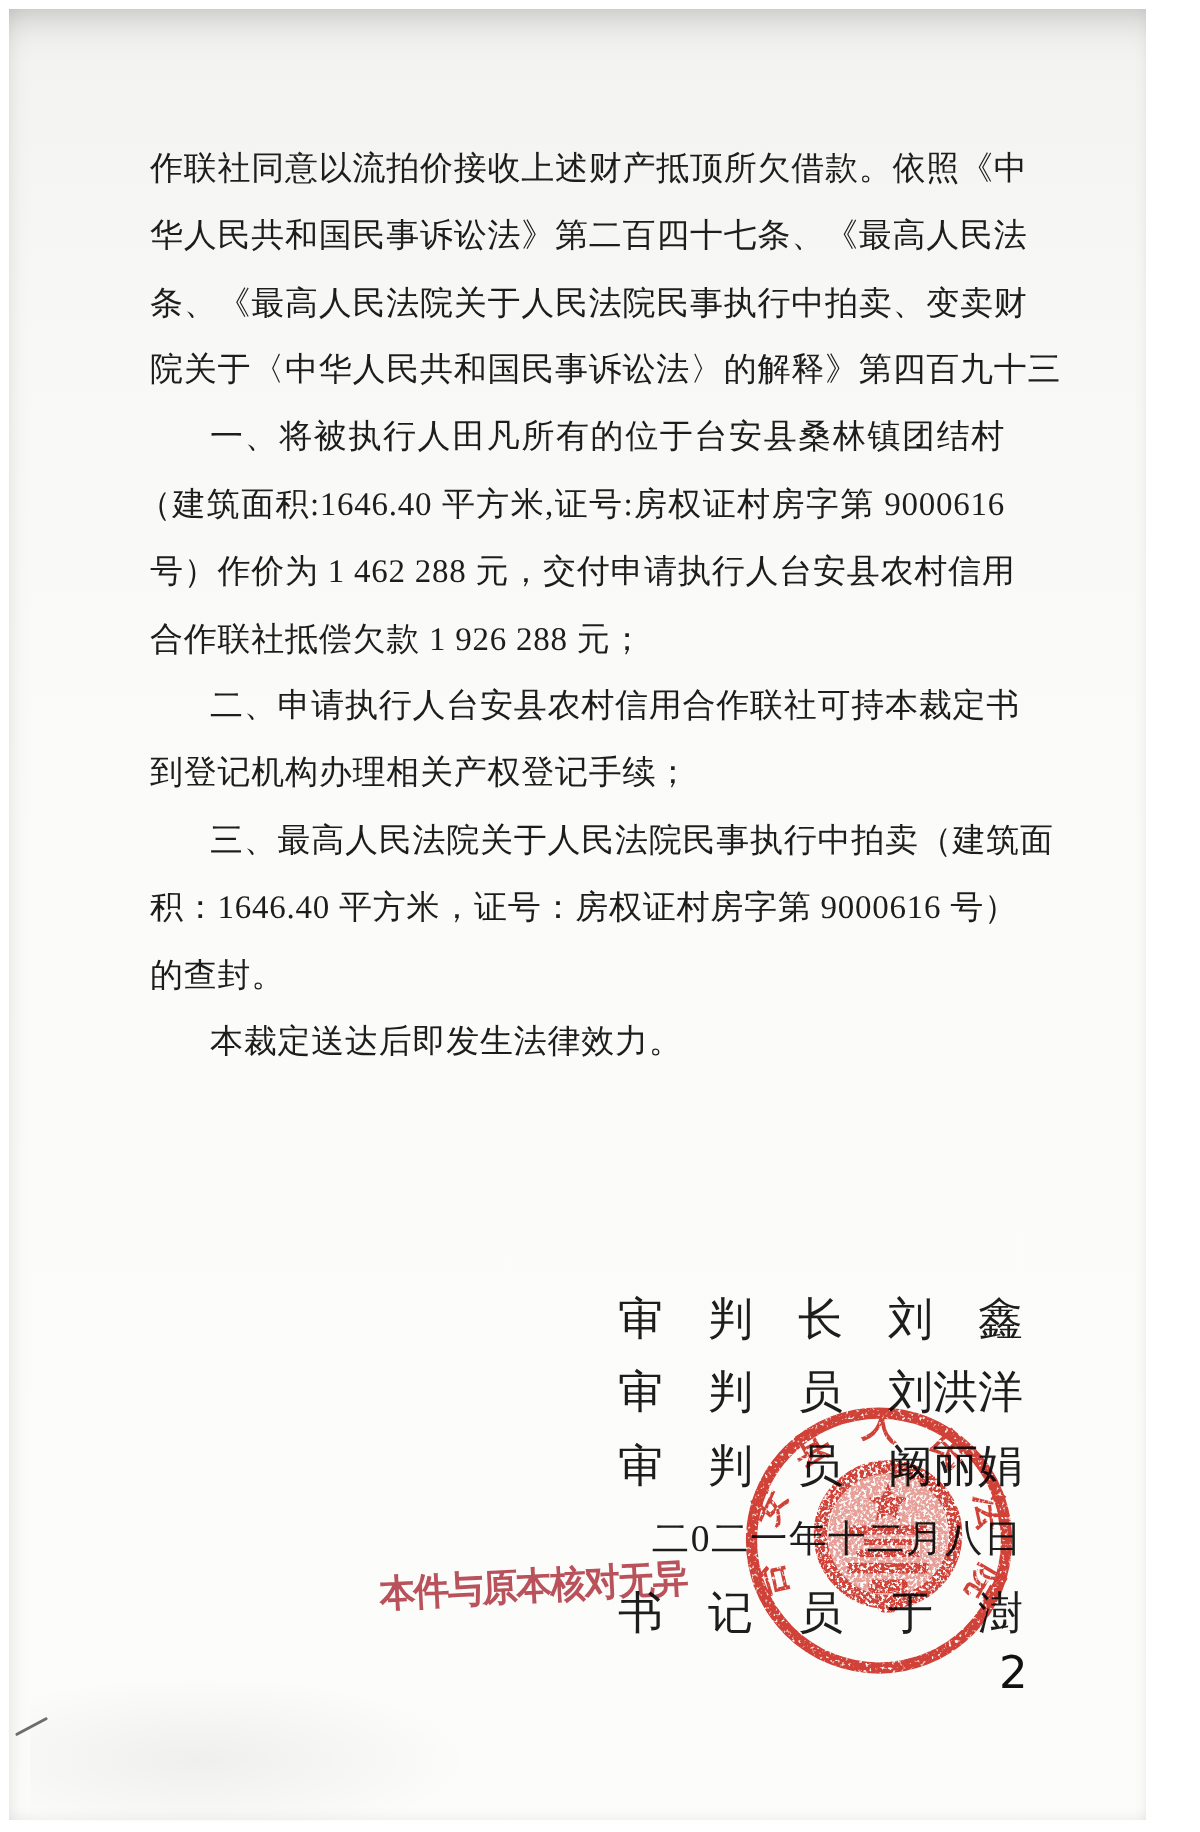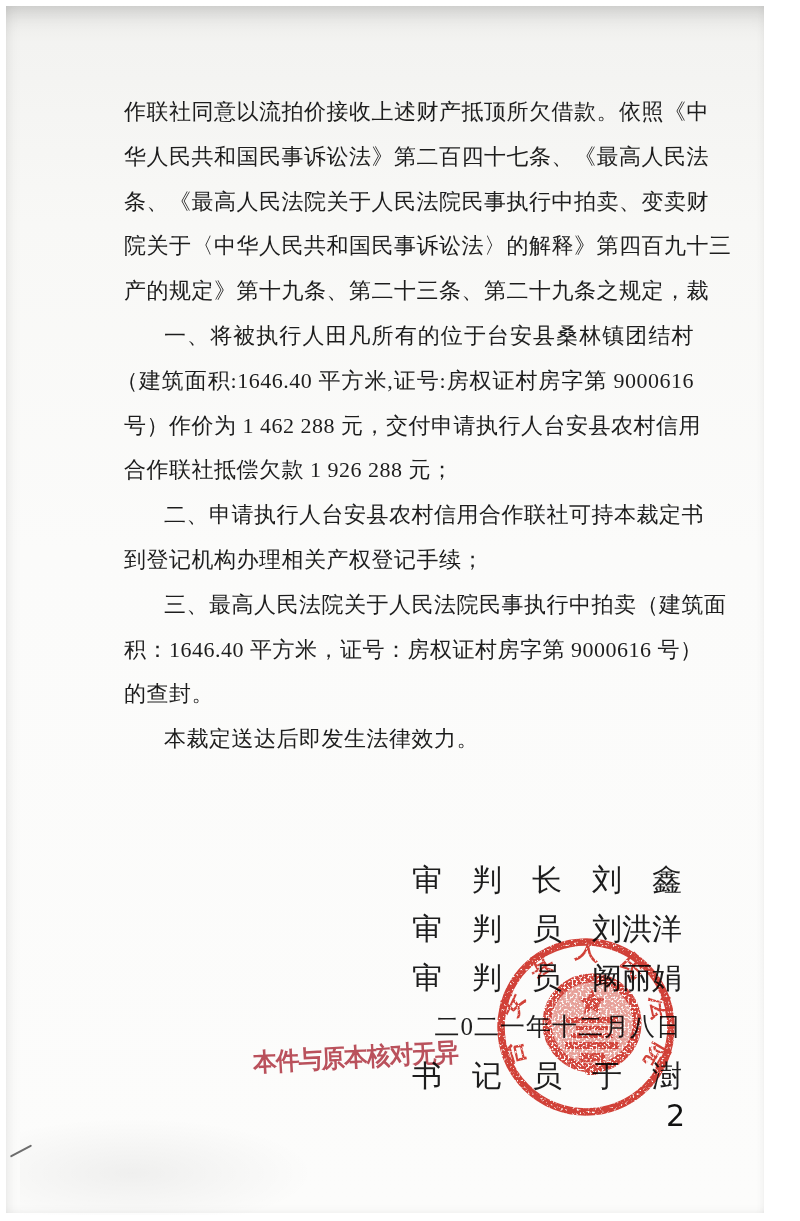--- a/index.html
+++ b/index.html
@@ -22,21 +22,21 @@
   .wrinkle{
     position:absolute;left:20px;top:1110px;width:320px;height:105px;
     background:radial-gradient(ellipse at 35% 60%,rgba(0,0,0,.05),rgba(0,0,0,0) 62%);
     pointer-events:none;
   }
   .pencil-mark{
     position:absolute;left:9px;top:1150px;width:24px;height:2px;
     background:#4a4a4a;transform:rotate(-28deg);border-radius:2px;opacity:.8;
   }
   
-  .body-text{position:absolute;left:124px;top:90px;width:570px;}
+  .body-text{position:absolute;left:100px;top:90px;width:570px;}
   .line{
     height:44.8px;line-height:44.8px;font-size:22px;
     white-space:nowrap;letter-spacing:.5px;
   }
   .full{text-align:justify;text-align-last:justify;text-justify:inter-character;}
   .short{text-align:left;text-align-last:left;}
   .indent{text-indent:40px;text-align:right;}
   .hang{text-indent:-8px;}
   
   .sig-block{position:absolute;right:118px;top:855px;text-align:right;}
@@ -65,21 +65,20 @@
 
   <div class="paper"></div>
   <div class="wrinkle"></div>
   <div class="pencil-mark"></div>
 
   <div class="body-text">
     <div class="line full">作联社同意以流拍价接收上述财产抵顶所欠借款。依照《中</div>
     <div class="line full">华人民共和国民事诉讼法》第二百四十七条、《最高人民法</div>
     <div class="line full">条、《最高人民法院关于人民法院民事执行中拍卖、变卖财</div>
     <div class="line full">院关于〈中华人民共和国民事诉讼法〉的解释》第四百九十三</div>
-    <div class="line full">产的规定》第十九条、第二十三条、第二十九条之规定，裁</div>
     <div class="line full indent">一、将被执行人田凡所有的位于台安县桑林镇团结村</div>
     <div class="line full hang">（建筑面积:1646.40 平方米,证号:房权证村房字第 9000616</div>
     <div class="line full">号）作价为 1 462 288 元，交付申请执行人台安县农村信用</div>
     <div class="line short">合作联社抵偿欠款 1 926 288 元；</div>
     <div class="line full indent">二、申请执行人台安县农村信用合作联社可持本裁定书</div>
     <div class="line short">到登记机构办理相关产权登记手续；</div>
     <div class="line full indent">三、最高人民法院关于人民法院民事执行中拍卖（建筑面</div>
     <div class="line full">积：1646.40 平方米，证号：房权证村房字第 9000616 号）</div>
     <div class="line short">的查封。</div>
     <div class="line short indent">本裁定送达后即发生法律效力。</div>

